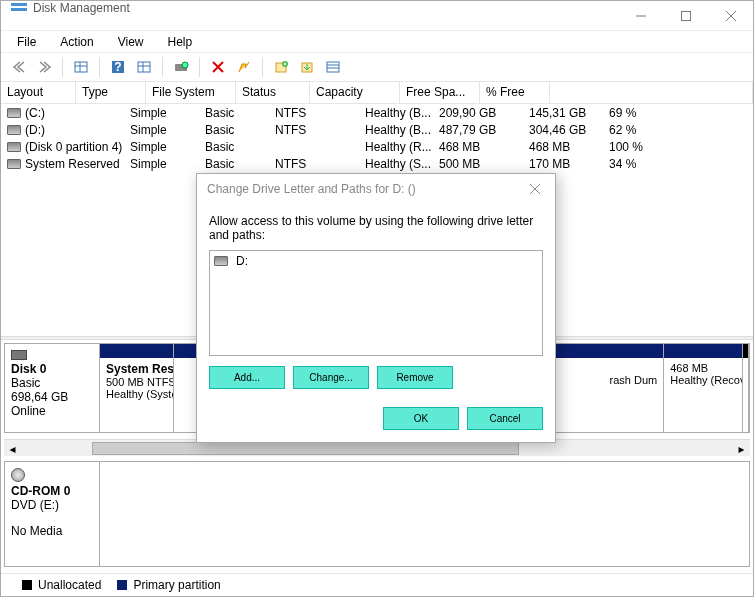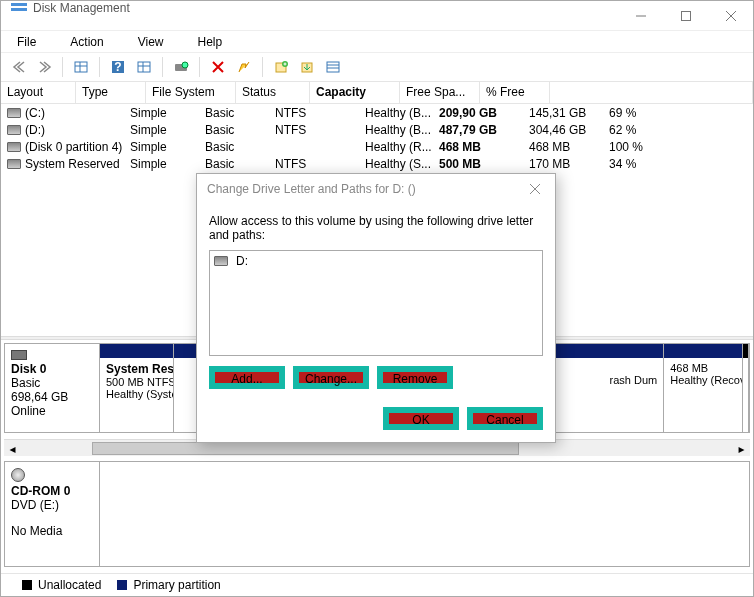--- a/index.html
+++ b/index.html
@@ -9,41 +9,41 @@
 .titlebar { height: 30px; display: flex; align-items: flex-start; padding-left: 10px; background: #fff; border-bottom: 1px solid #eee; }
 .titlebar .title-icon { width: 16px; height: 12px; margin-right: 6px; position: relative; }
 .titlebar .title-icon::before { content:''; position:absolute; left:0; top:2px; width:16px; height:3px; background:#4a90d9; }
 .titlebar .title-icon::after { content:''; position:absolute; left:0; bottom:2px; width:16px; height:3px; background:#4a90d9; }
 .titlebar .title { flex:1; color:#555; }
 .titlebar .winbtns { display:flex; }
 .titlebar .winbtn { width:45px; height:30px; display:flex; align-items:center; justify-content:center; color:#777; }
 .titlebar .winbtn svg { width:10px; height:10px; }
 
 
-.menubar { height:21px; display:flex; align-items:center; padding-left:8px; gap:18px; }
+.menubar { height:21px; display:flex; align-items:center; padding-left:8px; gap:8px; }
 .menubar .menuitem { padding:2px 8px; }
 
 
 .toolbar { height:30px; display:flex; align-items:center; padding-left:6px; gap:4px; border-top:1px solid #eee; border-bottom:1px solid #e5e5e5; }
 .toolbar .sep { width:1px; height:20px; background:#ddd; margin:0 3px; }
 .toolbtn { width:22px; height:22px; display:flex; align-items:center; justify-content:center; border:1px solid transparent; }
 
 
 .listhead { display:flex; border-bottom:1px solid #e5e5e5; background:#fff; height:22px; }
 .listhead .col { border-right:1px solid #e5e5e5; padding:3px 6px; white-space:nowrap; overflow:hidden; }
 .listbody .row { display:flex; height:17px; align-items:center; }
 .listbody .cell { padding:0 6px; white-space:nowrap; overflow:hidden; }
 .driveicon { display:inline-block; width:14px; height:10px; background:linear-gradient(#888,#ccc); border:1px solid #666; vertical-align:-1px; margin-right:4px; border-radius:1px; }
 
 .c-vol   { width:123px; }
 .c-lay   { width:75px; }
 .c-type  { width:70px; }
 .c-fs    { width:90px; }
 .c-stat  { width:74px; }
-.c-cap   { width:90px;font-weight:bold; }
+.c-cap   { width:90px; }
 .c-free  { width:80px; }
 .c-pct   { width:70px; }
 .c-rest  { flex:1; }
 
 .splitter { height:4px; background:#f0f0f0; border-top:1px solid #ddd; border-bottom:1px solid #ddd; margin-top:164px; }
 
 
 .graphpane { display:flex; flex-direction:column; }
 .diskrow { display:flex; border:1px solid #aaa; margin:3px 3px 6px 3px; height:90px; background:#fff; }
 .diskrow .head { width:95px; border-right:1px solid #aaa; padding:6px; font-size:11px; }
@@ -61,21 +61,21 @@
 
 .dialog { position:absolute; left:195px; top:172px; width:360px; background:#fff; border:1px solid #aaa; box-shadow:3px 3px 14px rgba(0,0,0,.25); }
 .dialog .dtitle { height:30px; display:flex; align-items:center; padding:0 0 0 10px; color:#888; }
 .dialog .dtitle .spacer { flex:1; }
 .dialog .dclose { width:40px; height:28px; display:flex; align-items:center; justify-content:center; }
 .dialog .dbody { padding:10px 12px 12px 12px; }
 .dialog .listbox { border:1px solid #aaa; height:106px; margin-top:8px; padding:3px 4px; }
 .dialog .listbox .entry { display:flex; align-items:center; gap:4px; }
 .dialog .btnrow { display:flex; gap:8px; margin-top:10px; }
 .dialog .btnrow2 { display:flex; justify-content:flex-end; gap:8px; margin-top:18px; }
-.dialog button { width:76px; height:23px; background:#b91c1c; border:6px solid #14b8a6; font-size:12px; }
+.dialog button { width:76px; height:23px; background:#5eead4; border:1px solid #14b8a6; font-size:10px; }
 
 </style>
 </head>
 <body>
 
 <div class="titlebar">
   <span class="title-icon"></span>
   <span class="title">Disk Management</span>
   <div class="winbtns">
     <div class="winbtn">

